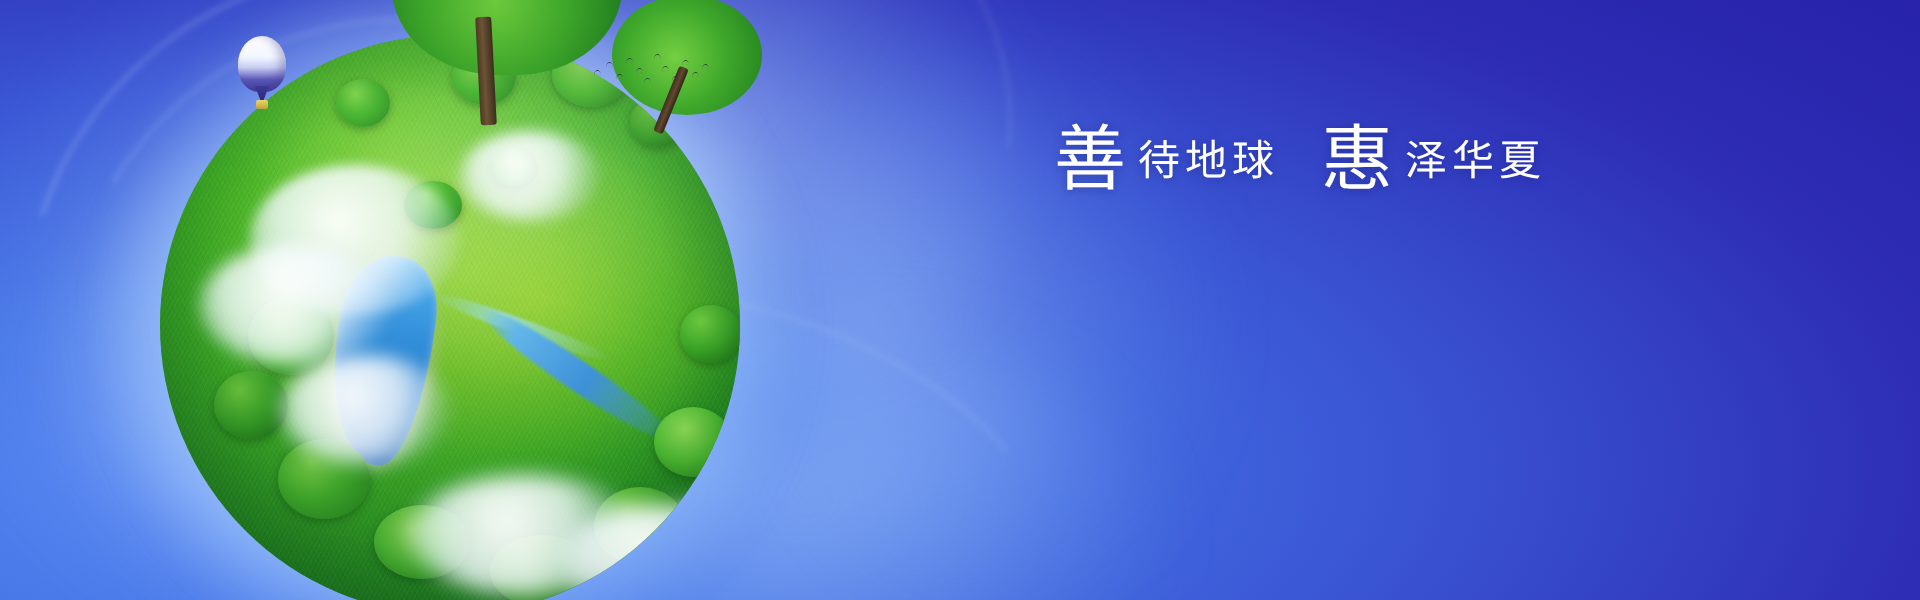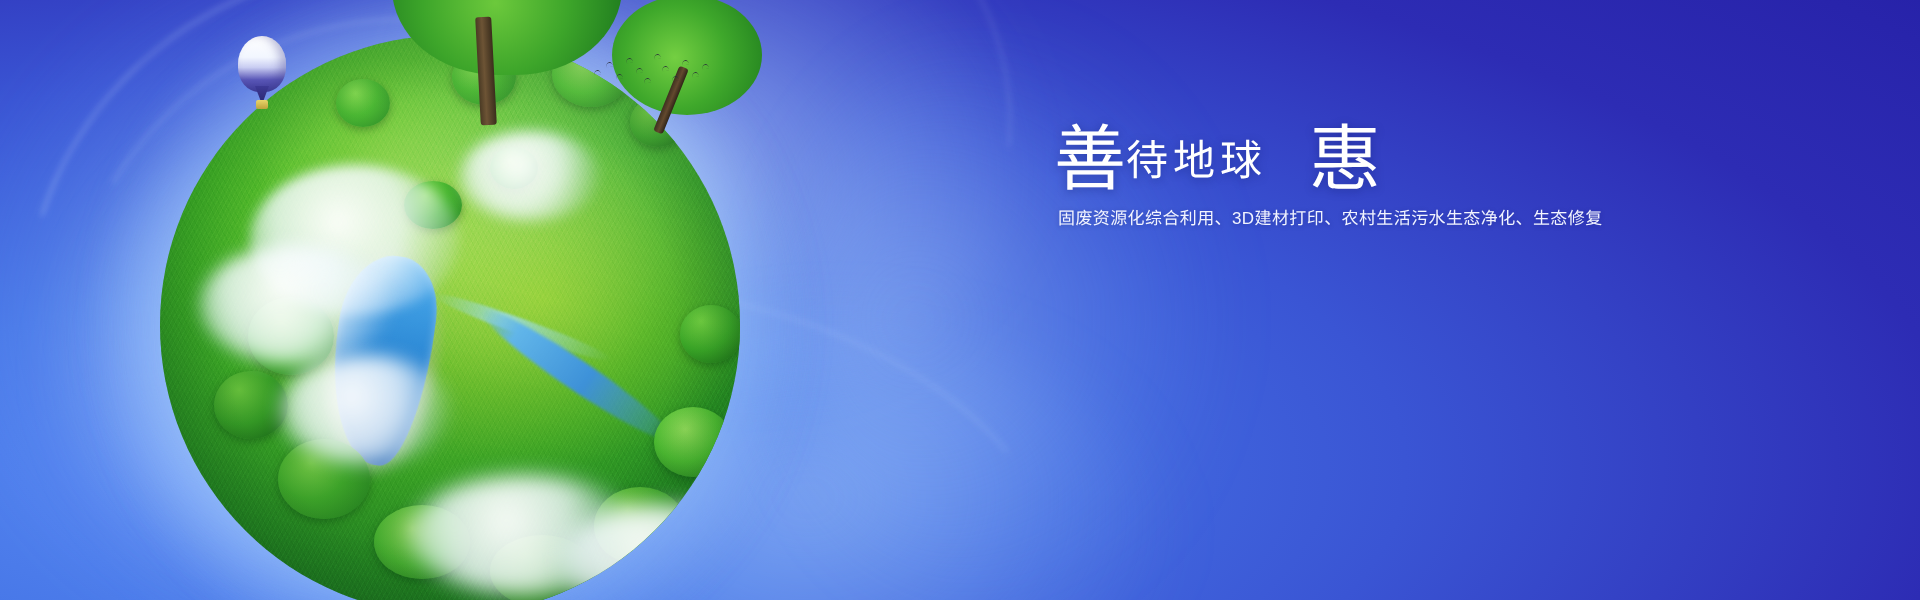--- a/index.html
+++ b/index.html
@@ -274,20 +274,21 @@
     font-weight: 400;
     letter-spacing: 0;
     transform: translateY(6px);
   }
   .hl-small {
     font-family: "Liberation Serif", "DejaVu Serif", serif;
     font-size: 42px;
     line-height: 1;
     font-weight: 400;
     letter-spacing: 5px;
+    margin-left: 12px;
     transform: translateY(-6px);
   }
 
   .subhead {
     font-size: 28px;
     font-weight: 400;
     letter-spacing: 7px;
     margin: 22px 0 0 4px;
     white-space: nowrap;
     text-shadow: 0 1px 6px rgba(10,20,90,0.30);
@@ -411,21 +412,21 @@
 
   <div class="copy">
 
     <div class="headline">
       <span class="hl-group">
         <span class="hl-big">善</span>
         <span class="hl-small">待地球</span>
       </span>
       <span class="hl-group">
         <span class="hl-big">惠</span>
+        <span class="hl-small">泽华夏</span>
       </span>
     </div>
 
 
-    <div class="desc">固废资源化综合利用、3D建材打印、农村生活污水生态净化、生态修复</div>
 
 
   </div>
 </div>
 
 </body></html>

